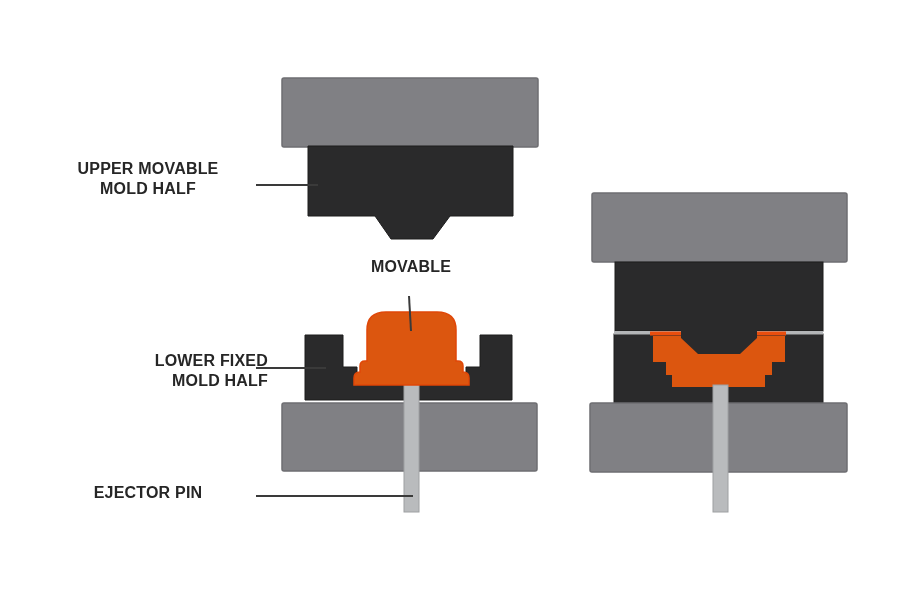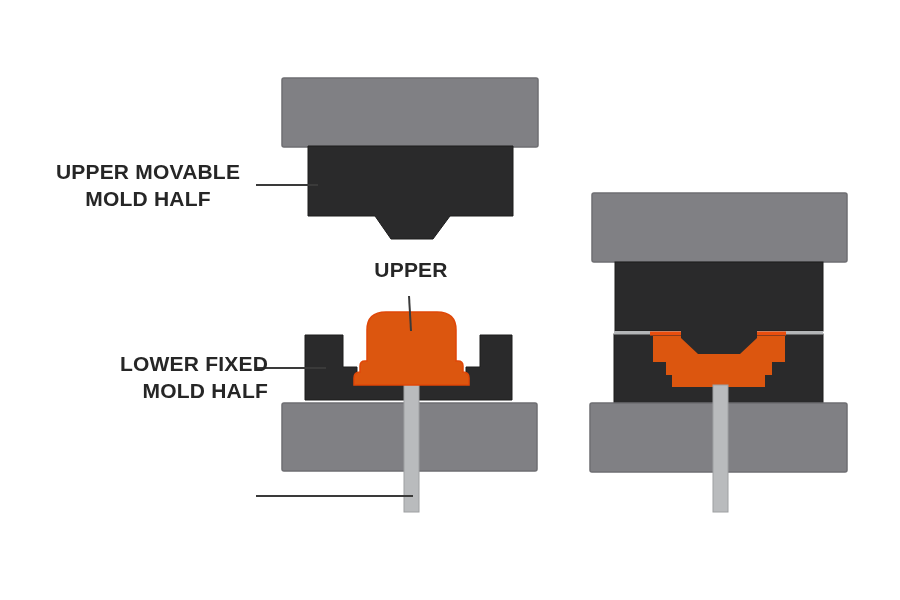--- a/index.html
+++ b/index.html
@@ -8,21 +8,21 @@
     width:900px;height:600px;
     background:var(--background,#ffffff);
     font-family:"Liberation Sans",sans-serif;
     overflow:hidden;
   }
   .diagram-svg{position:absolute;left:0;top:0;width:900px;height:600px;}
   .label{
     position:absolute;
     color:var(--text,#262626);
     font-weight:bold;
-    font-size:21px;
+    font-size:16px;
     line-height:1.27;
     text-align:center;
     letter-spacing:.2px;
     white-space:nowrap;
   }
   .label span{display:block;}
   .lbl-upper{left:28px;top:159px;width:240px;}
   .lbl-charge{left:341px;top:257px;width:140px;}
   .lbl-lower{left:28px;top:351px;width:240px;text-align:right;}
   .lbl-ejector{left:28px;top:483px;width:240px;}
@@ -64,22 +64,25 @@
     <line x1="256" y1="368" x2="326" y2="368" stroke="var(--leader,#3a3a3a)" stroke-width="2.2"></line>
     <line x1="256" y1="496" x2="413" y2="496" stroke="var(--leader,#3a3a3a)" stroke-width="2.2"></line>
   </svg>
 
   <div class="label lbl-upper">
     <span>UPPER MOVABLE</span>
     <span>MOLD HALF</span>
   </div>
 
   <div class="label lbl-charge">
-    <span>UPPER</span>
+    <span>MOVABLE</span>
   </div>
 
   <div class="label lbl-lower">
     <span>LOWER FIXED</span>
     <span>MOLD HALF</span>
   </div>
 
+  <div class="label lbl-ejector">
+    <span>EJECTOR PIN</span>
+  </div>
 
 </div>
 
 </body></html>

